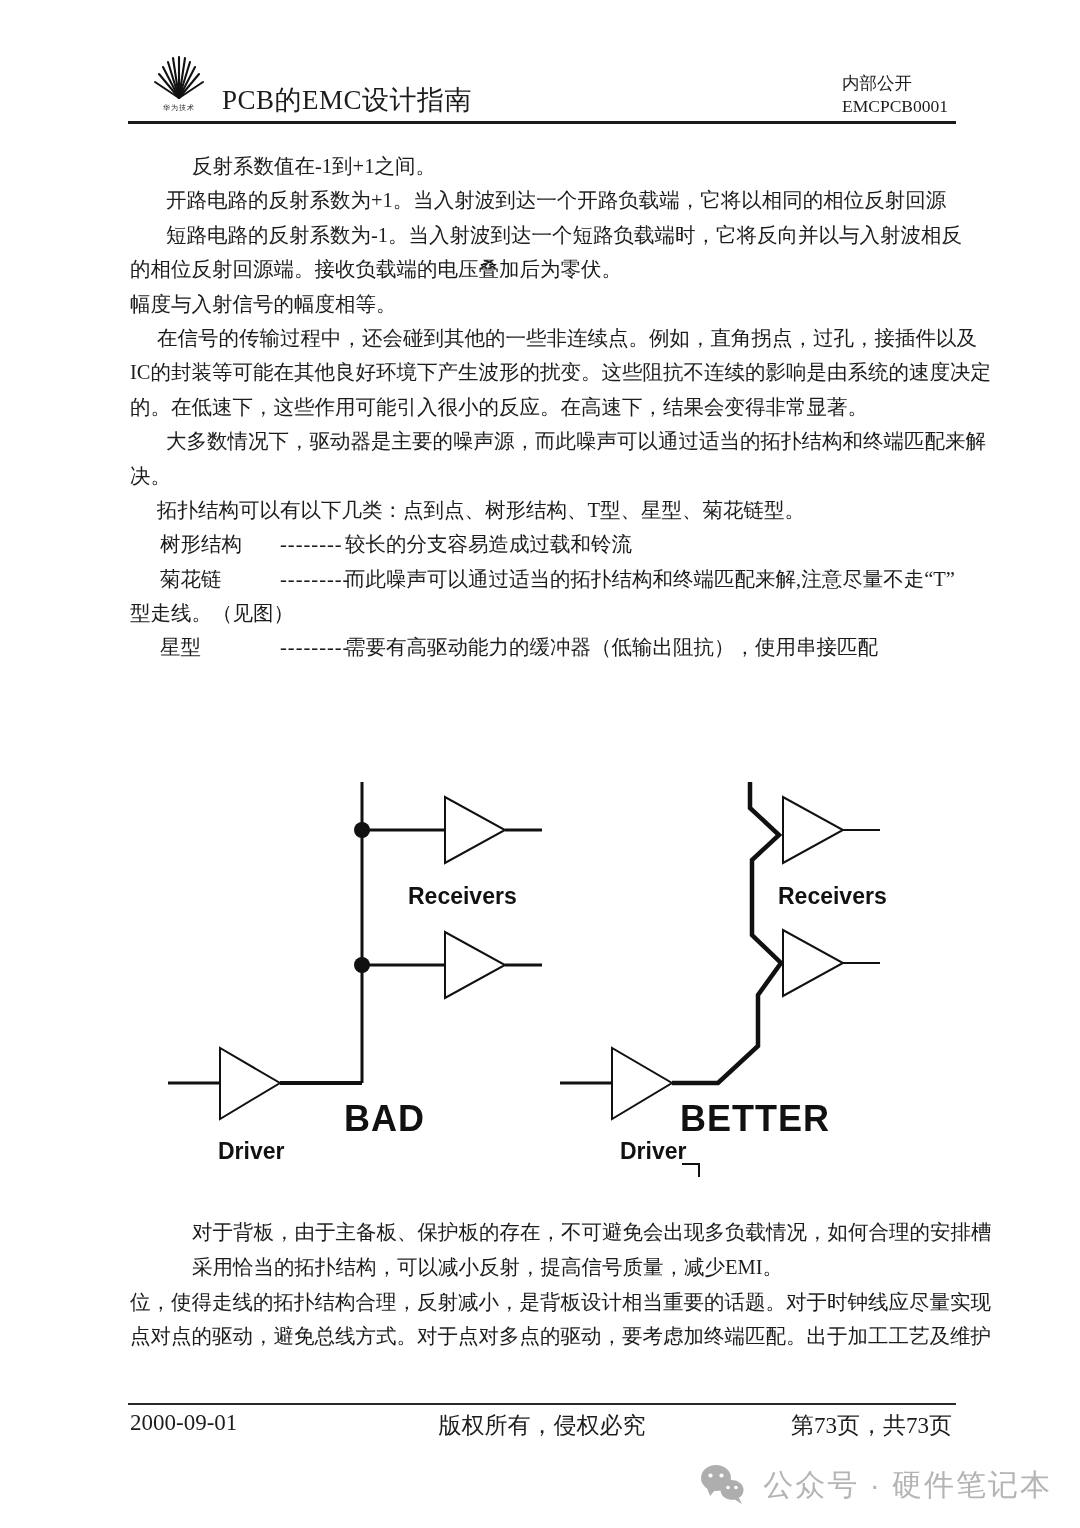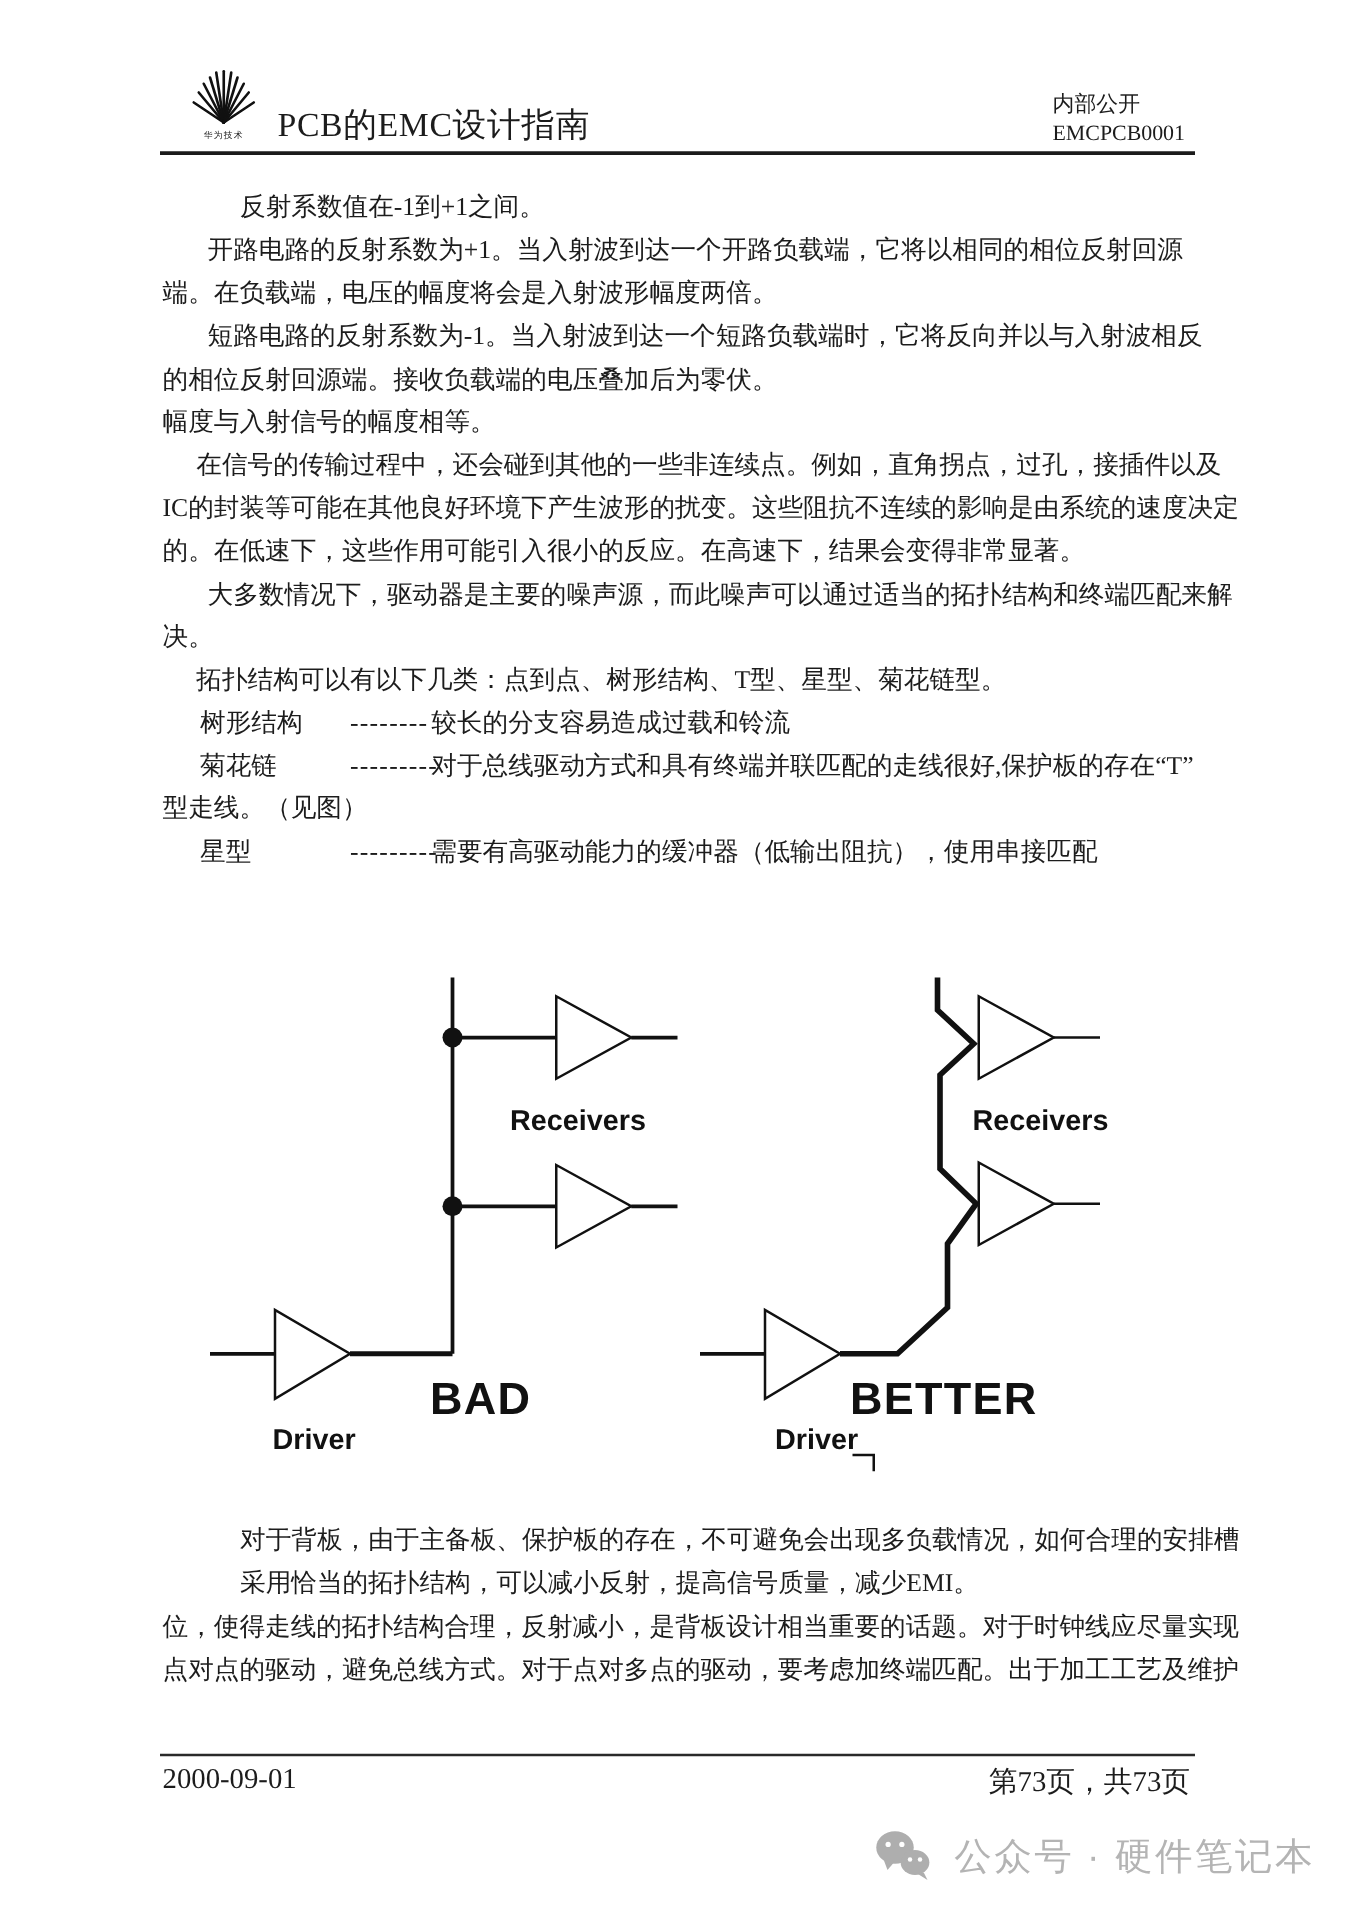--- a/index.html
+++ b/index.html
@@ -64,32 +64,31 @@
   <div class="doc-title">PCB的EMC设计指南</div>
   <div class="hdr-right">
     <div>内部公开</div>
     <div>EMCPCB0001</div>
   </div>
   <div class="hdr-rule"></div>
 
   <div class="body-text" id="body1">
       <div class="bline ind-b">反射系数值在-1到+1之间。</div>
       <div class="bline ind-a">开路电路的反射系数为+1。当入射波到达一个开路负载端，它将以相同的相位反射回源</div>
-      <div class="bline">端。在负载端，电压的幅度将会是入射波形幅度两倍。</div>
       <div class="bline ind-a">短路电路的反射系数为-1。当入射波到达一个短路负载端时，它将反向并以与入射波相反</div>
       <div class="bline">的相位反射回源端。接收负载端的电压叠加后为零伏。</div>
       <div class="bline">幅度与入射信号的幅度相等。</div>
       <div class="bline ind-c">在信号的传输过程中，还会碰到其他的一些非连续点。例如，直角拐点，过孔，接插件以及</div>
       <div class="bline">IC的封装等可能在其他良好环境下产生波形的扰变。这些阻抗不连续的影响是由系统的速度决定</div>
       <div class="bline">的。在低速下，这些作用可能引入很小的反应。在高速下，结果会变得非常显著。</div>
       <div class="bline ind-a">大多数情况下，驱动器是主要的噪声源，而此噪声可以通过适当的拓扑结构和终端匹配来解</div>
       <div class="bline">决。</div>
       <div class="bline ind-c">拓扑结构可以有以下几类：点到点、树形结构、T型、星型、菊花链型。</div>
       <div class="bline ind-l"><span class="term">树形结构</span><span class="dash">--------</span><span class="desc">较长的分支容易造成过载和铃流</span></div>
-      <div class="bline ind-l"><span class="term">菊花链</span><span class="dash">---------</span><span class="desc">对于总线驱动方式和具有终端并联匹配的走线很好,保护板的存在“T”</span></div>
+      <div class="bline ind-l"><span class="term">菊花链</span><span class="dash">---------</span><span class="desc">而此噪声可以通过适当的拓扑结构和终端匹配来解,注意尽量不走“T”</span></div>
       <div class="bline">型走线。（见图）</div>
       <div class="bline ind-l"><span class="term">星型</span><span class="dash">---------</span><span class="desc">需要有高驱动能力的缓冲器（低输出阻抗），使用串接匹配</span></div>
     </div>
 
   <svg class="topology" width="812" height="430" viewBox="0 0 812 430">
 
     <g stroke="#111" fill="none">
       <line x1="212" y1="20" x2="212" y2="321" stroke-width="3"></line>
       <line x1="212" y1="68" x2="295" y2="68" stroke-width="3"></line>
       <line x1="212" y1="203" x2="295" y2="203" stroke-width="3"></line>
@@ -124,20 +123,21 @@
 
   <div class="body-text2" id="body2">
       <div class="bline ind-b">对于背板，由于主备板、保护板的存在，不可避免会出现多负载情况，如何合理的安排槽</div>
       <div class="bline ind-b">采用恰当的拓扑结构，可以减小反射，提高信号质量，减少EMI。</div>
       <div class="bline">位，使得走线的拓扑结构合理，反射减小，是背板设计相当重要的话题。对于时钟线应尽量实现</div>
       <div class="bline">点对点的驱动，避免总线方式。对于点对多点的驱动，要考虑加终端匹配。出于加工工艺及维护</div>
     </div>
 
   <div class="ftr-rule"></div>
   <div class="ftr ftr-date">2000-09-01</div>
+  <div class="ftr ftr-center">版权所有，侵权必究</div>
   <div class="ftr ftr-page">第73页，共73页</div>
 
   <div class="wm">
     <svg width="48" height="44" viewBox="0 0 48 44">
       <g fill="#aeaeae">
         <ellipse cx="17" cy="15" rx="15" ry="13"></ellipse>
         <polygon points="8,25 11,33 17,26"></polygon>
         <ellipse cx="33" cy="27" rx="11.5" ry="10"></ellipse>
         <polygon points="40,35 43,41 35,36"></polygon>
       </g>

